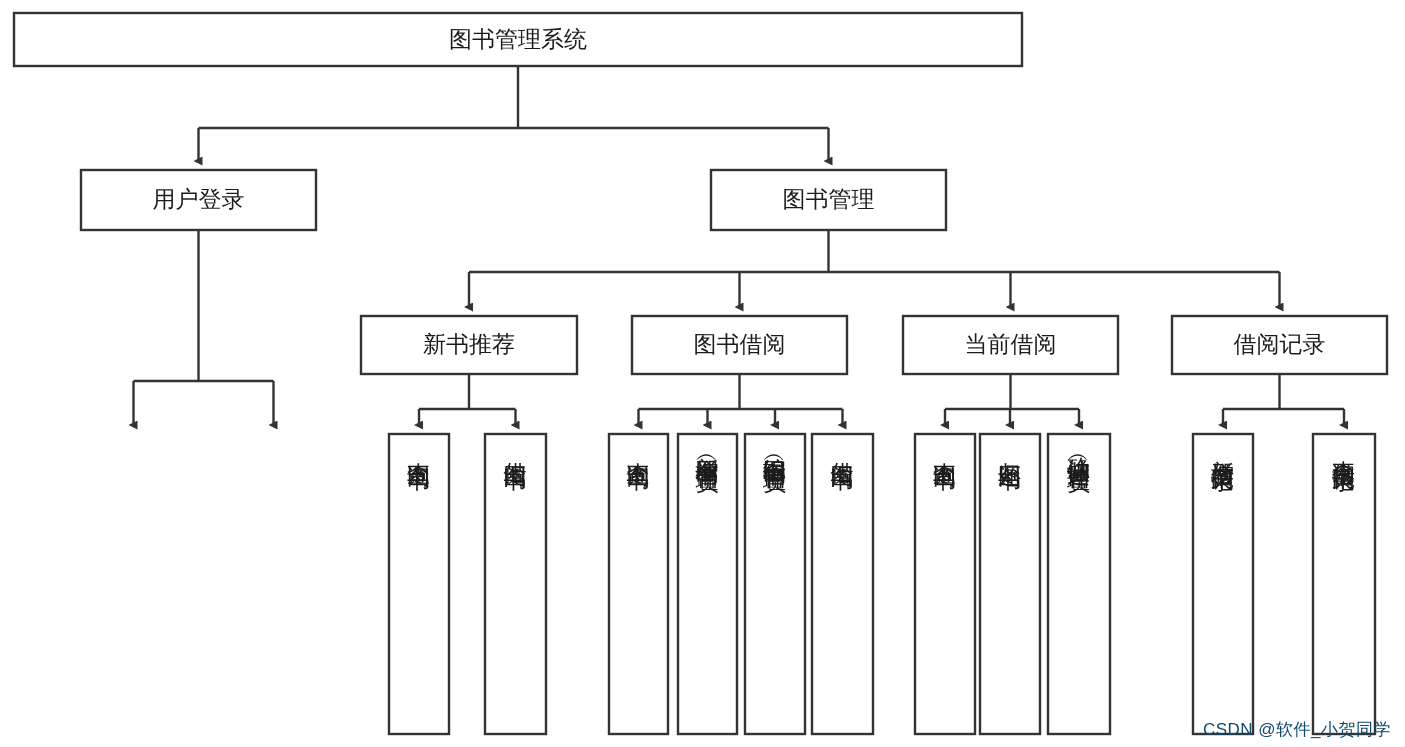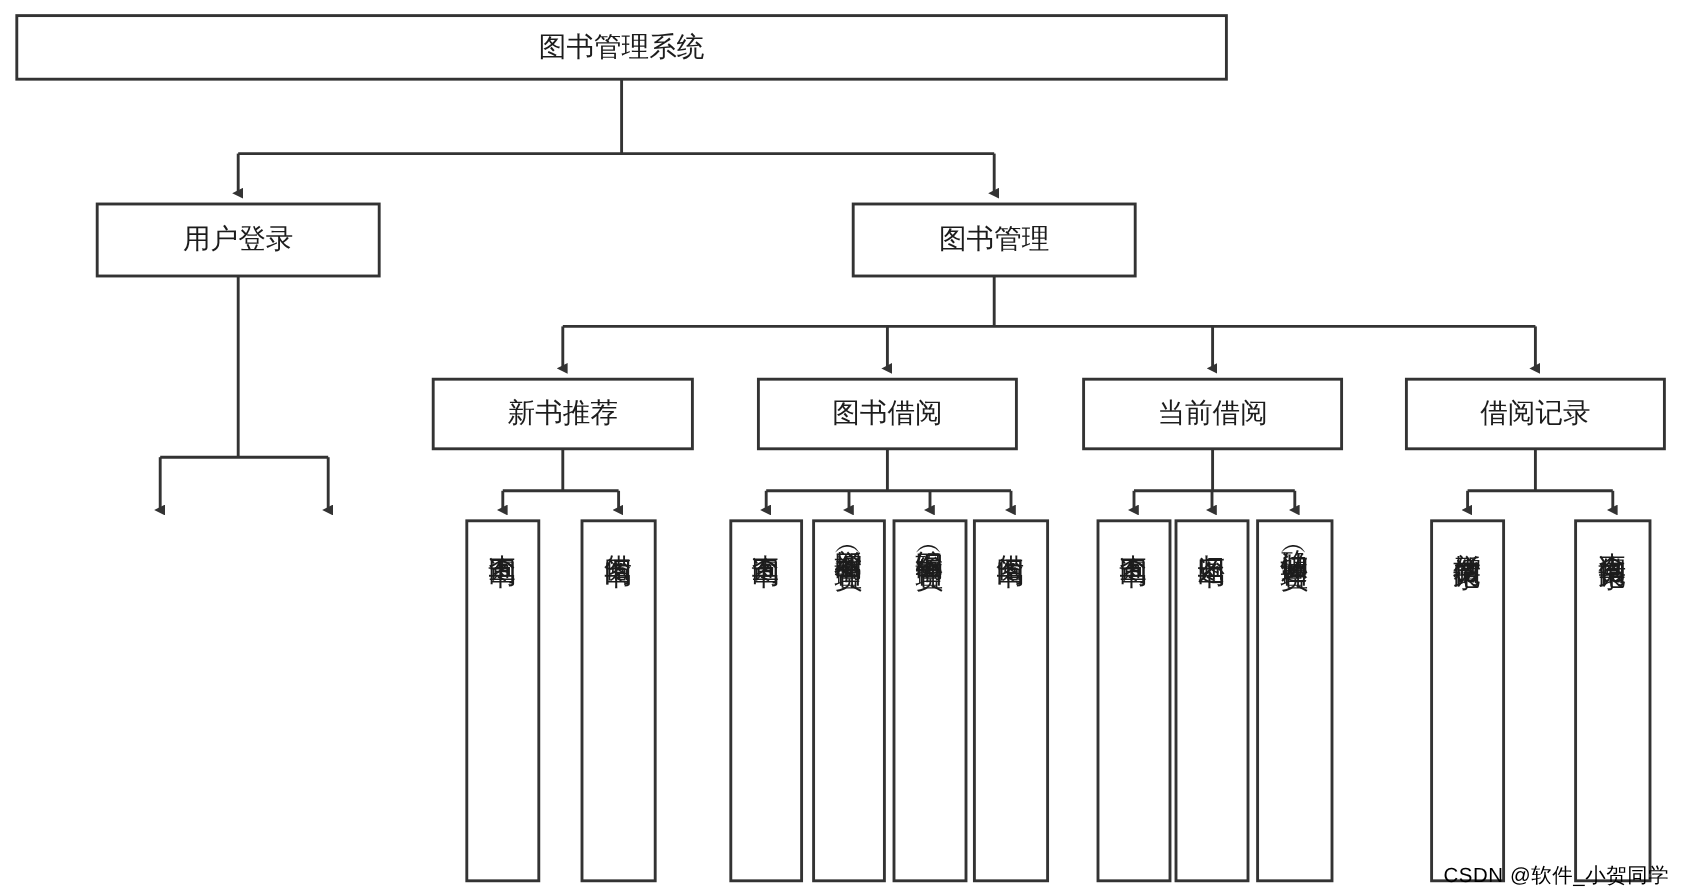--- a/index.html
+++ b/index.html
@@ -43,21 +43,21 @@
     stroke: #333333;
     stroke-width: 2.4;
     fill: none;
   }
   .watermark {
     position: absolute;
     right: 14px;
     bottom: 6px;
     font-family: "Liberation Sans", "DejaVu Sans", sans-serif;
     font-size: 17px;
-    color: #000000;
+    color: #0c4a6e;
     letter-spacing: 0.5px;
     white-space: nowrap;
     pointer-events: none;
   }
 </style>
 </head>
 <body>
 
 <svg id="diagram" viewBox="0 0 1405 747">
   <defs>

